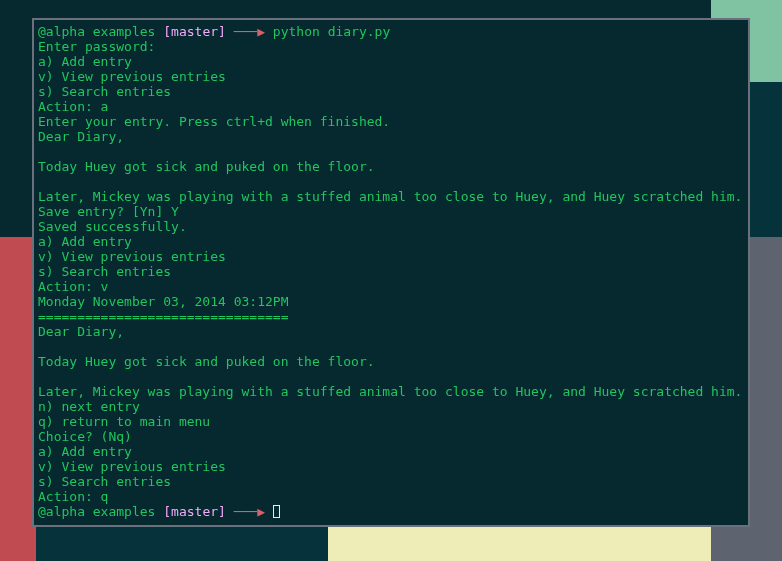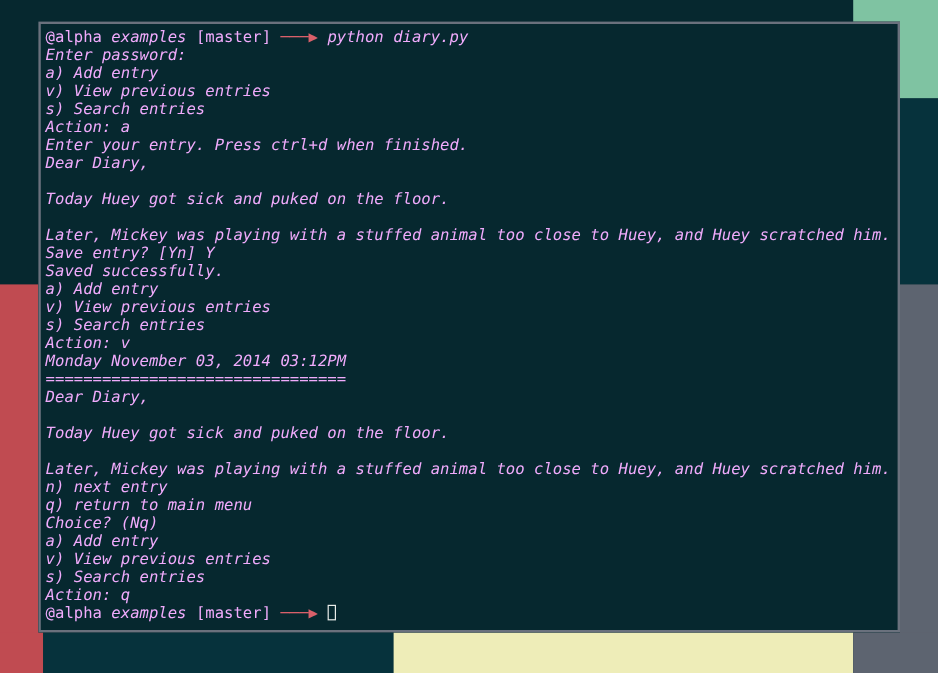--- a/index.html
+++ b/index.html
@@ -69,24 +69,24 @@
     font-size: 13px;
     line-height: 15px;
     color: #e8ece9;
     white-space: pre;
   }
   .line {
     height: 15px;
     white-space: pre;
     font-family: "DejaVu Sans Mono", monospace;
   }
-  .c-user   { color: #f0abfc; }
+  .c-user   { color: #22c55e; }
   .c-branch { color: #f0abfc; }
   .c-arrow  { color: #d9606a; }
-  .c-text   { color: #f0abfc; font-style: italic; }
+  .c-text   { color: #22c55e; }
   .cursor {
     display: inline-block;
     width: 7px;
     height: 13px;
     border: 1px solid #e8ece9;
     box-sizing: border-box;
     vertical-align: -2px;
   }
 </style>
 </head>

